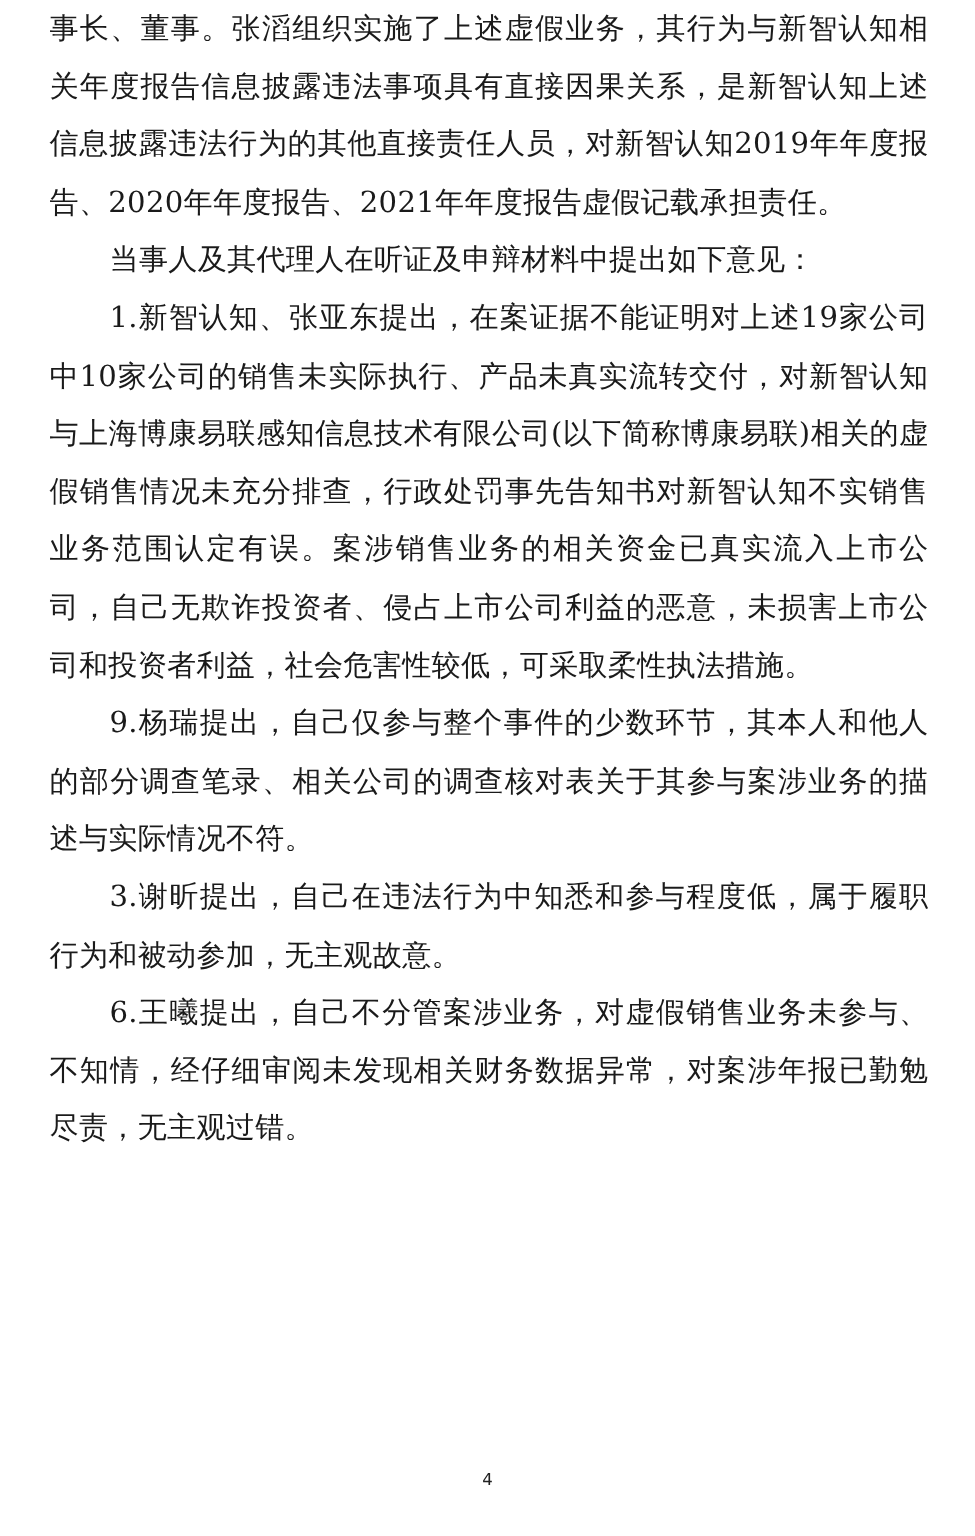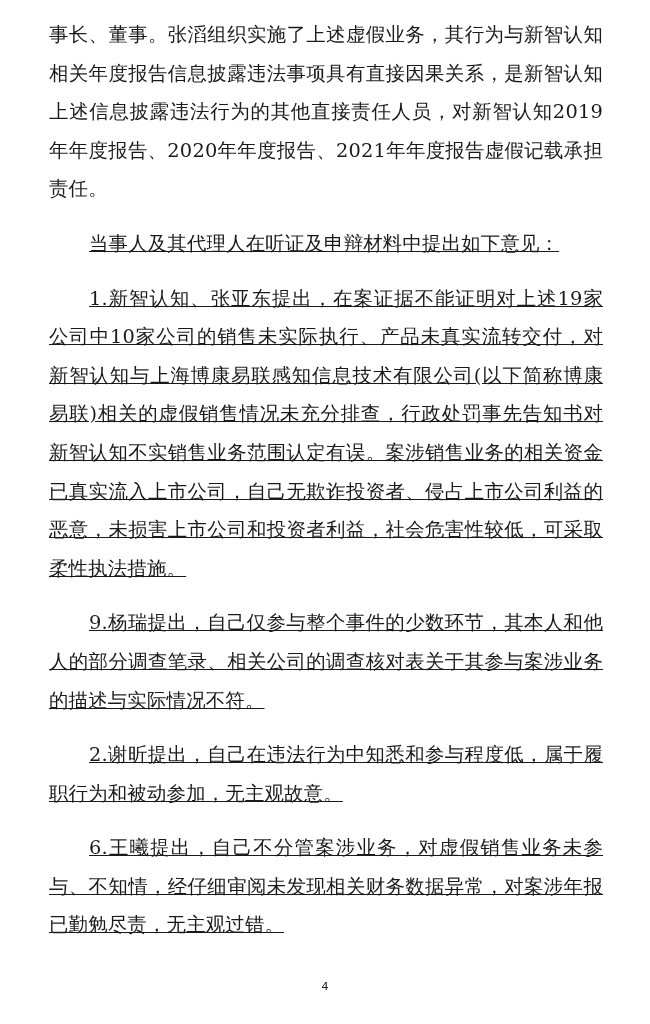--- a/index.html
+++ b/index.html
@@ -15,48 +15,47 @@
       font-family: "DejaVu Serif", "Liberation Serif", serif;
       color: #1a1a1a;
     }
     .page {
       position: absolute;
       left: 33px;
       top: 0;
       width: 586px;
     }
     .para {
-      margin: 16px;
+      margin: 0;
       font-size: 19.4px;
       line-height: 38.6px;
       text-align: justify;
       text-align-last: left;
       word-break: break-all;
       letter-spacing: 0.2px;
     }
     .para.indent {
       text-indent: 40px;
-      text-decoration: underline;
     }
     .page-number {
       position: absolute;
       left: 0;
       width: 650px;
       top: 980px;
       text-align: center;
       font-family: "DejaVu Sans", "Liberation Sans", sans-serif;
       font-size: 11px;
       color: #222;
     }
   </style>
 </head>
 <body>
 
 <div class="page">
   <p class="para">事长、董事。张滔组织实施了上述虚假业务，其行为与新智认知相关年度报告信息披露违法事项具有直接因果关系，是新智认知上述信息披露违法行为的其他直接责任人员，对新智认知2019年年度报告、2020年年度报告、2021年年度报告虚假记载承担责任。</p>
   <p class="para indent">当事人及其代理人在听证及申辩材料中提出如下意见：</p>
   <p class="para indent">1.新智认知、张亚东提出，在案证据不能证明对上述19家公司中10家公司的销售未实际执行、产品未真实流转交付，对新智认知与上海博康易联感知信息技术有限公司(以下简称博康易联)相关的虚假销售情况未充分排查，行政处罚事先告知书对新智认知不实销售业务范围认定有误。案涉销售业务的相关资金已真实流入上市公司，自己无欺诈投资者、侵占上市公司利益的恶意，未损害上市公司和投资者利益，社会危害性较低，可采取柔性执法措施。</p>
   <p class="para indent">9.杨瑞提出，自己仅参与整个事件的少数环节，其本人和他人的部分调查笔录、相关公司的调查核对表关于其参与案涉业务的描述与实际情况不符。</p>
-  <p class="para indent">2.谢昕提出，自己在违法行为中知悉和参与程度低，属于履职行为和被动参加，无主观故意。</p>
+  <p class="para indent">3.谢昕提出，自己在违法行为中知悉和参与程度低，属于履职行为和被动参加，无主观故意。</p>
   <p class="para indent">6.王曦提出，自己不分管案涉业务，对虚假销售业务未参与、不知情，经仔细审阅未发现相关财务数据异常，对案涉年报已勤勉尽责，无主观过错。</p>
 </div>
 
 <div class="page-number">4</div>
 
 </body></html>

